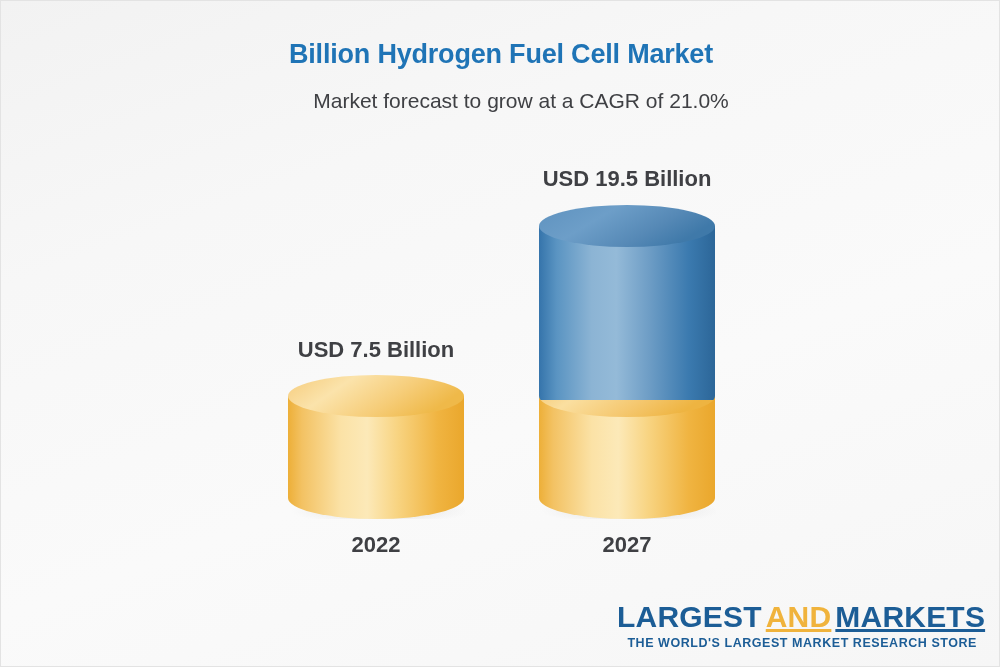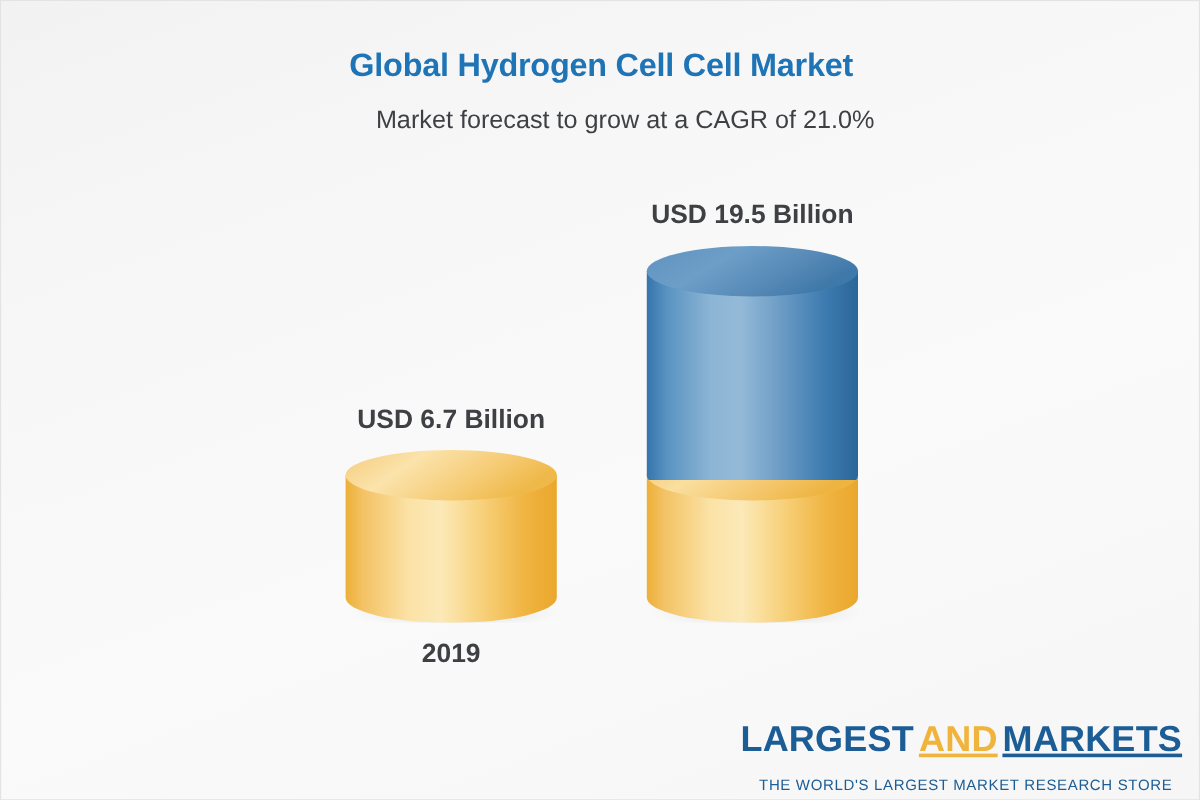--- a/index.html
+++ b/index.html
@@ -105,40 +105,40 @@
     font-weight: bold;
     color: #1c5d96;
     letter-spacing: 0.2px;
     line-height: 1.05;
     white-space: nowrap;
   }
   .logo-main .accent { color: #f0b33c; }
   .logo-main .word { margin-left: 4px; text-decoration: underline; }
   .logo-tag {
     font-size: 12.5px;
-    font-weight: normal;
+    font-weight: bold;
     color: #1c5d96;
     letter-spacing: 0.55px;
-    margin-top: 14px;
+    margin-top: 3px;
     white-space: nowrap;
   }
 </style>
 </head>
 <body>
 
 <div class="canvas">
 
-  <div class="chart-title">Global Hydrogen Cell Cell Market</div>
+  <div class="chart-title">Billion Hydrogen Fuel Cell Market</div>
   <div class="chart-subtitle">Market forecast to grow at a CAGR of 21.0%</div>
 
   <div class="plot">
 
     <div class="value-label label-2027">USD 19.5 Billion</div>
 
-    <div class="value-label label-2022">USD 6.7 Billion</div>
+    <div class="value-label label-2022">USD 7.5 Billion</div>
 
     <svg class="cyl cyl-2022" viewBox="0 0 178 144" preserveAspectRatio="none">
       <defs>
         <linearGradient id="yelBody" x1="0" y1="0" x2="1" y2="0">
           <stop offset="0%" stop-color="#edaf38"></stop>
           <stop offset="8%" stop-color="#f3c263"></stop>
           <stop offset="30%" stop-color="#fbe2a6"></stop>
           <stop offset="45%" stop-color="#fce9b8"></stop>
           <stop offset="62%" stop-color="#f8d482"></stop>
           <stop offset="85%" stop-color="#f0b441"></stop>
@@ -206,21 +206,22 @@
 
       <path d="M1,191 L1,293 A88,21 0 0 0 177,293 L177,191 Z" fill="url(#yelBody2)"></path>
       <ellipse cx="89" cy="191" rx="88" ry="21" fill="url(#yelTop2)"></ellipse>
 
       <g clip-path="url(#clipBlue)">
         <path d="M1,21 L1,191 A88,21 0 0 0 177,191 L177,21 Z" fill="url(#bluBody)"></path>
       </g>
       <ellipse cx="89" cy="21" rx="88" ry="21" fill="url(#bluTop)"></ellipse>
     </svg>
 
-    <div class="cat-label cat-2022">2019</div>
+    <div class="cat-label cat-2022">2022</div>
+    <div class="cat-label cat-2027">2027</div>
   </div>
 
 
   <div class="logo">
     <div class="logo-main"><span>LARGEST</span><span class="accent word">AND</span><span class="word">MARKETS</span></div>
     <div class="logo-tag">THE WORLD'S LARGEST MARKET RESEARCH STORE</div>
   </div>
 
 </div>
 

